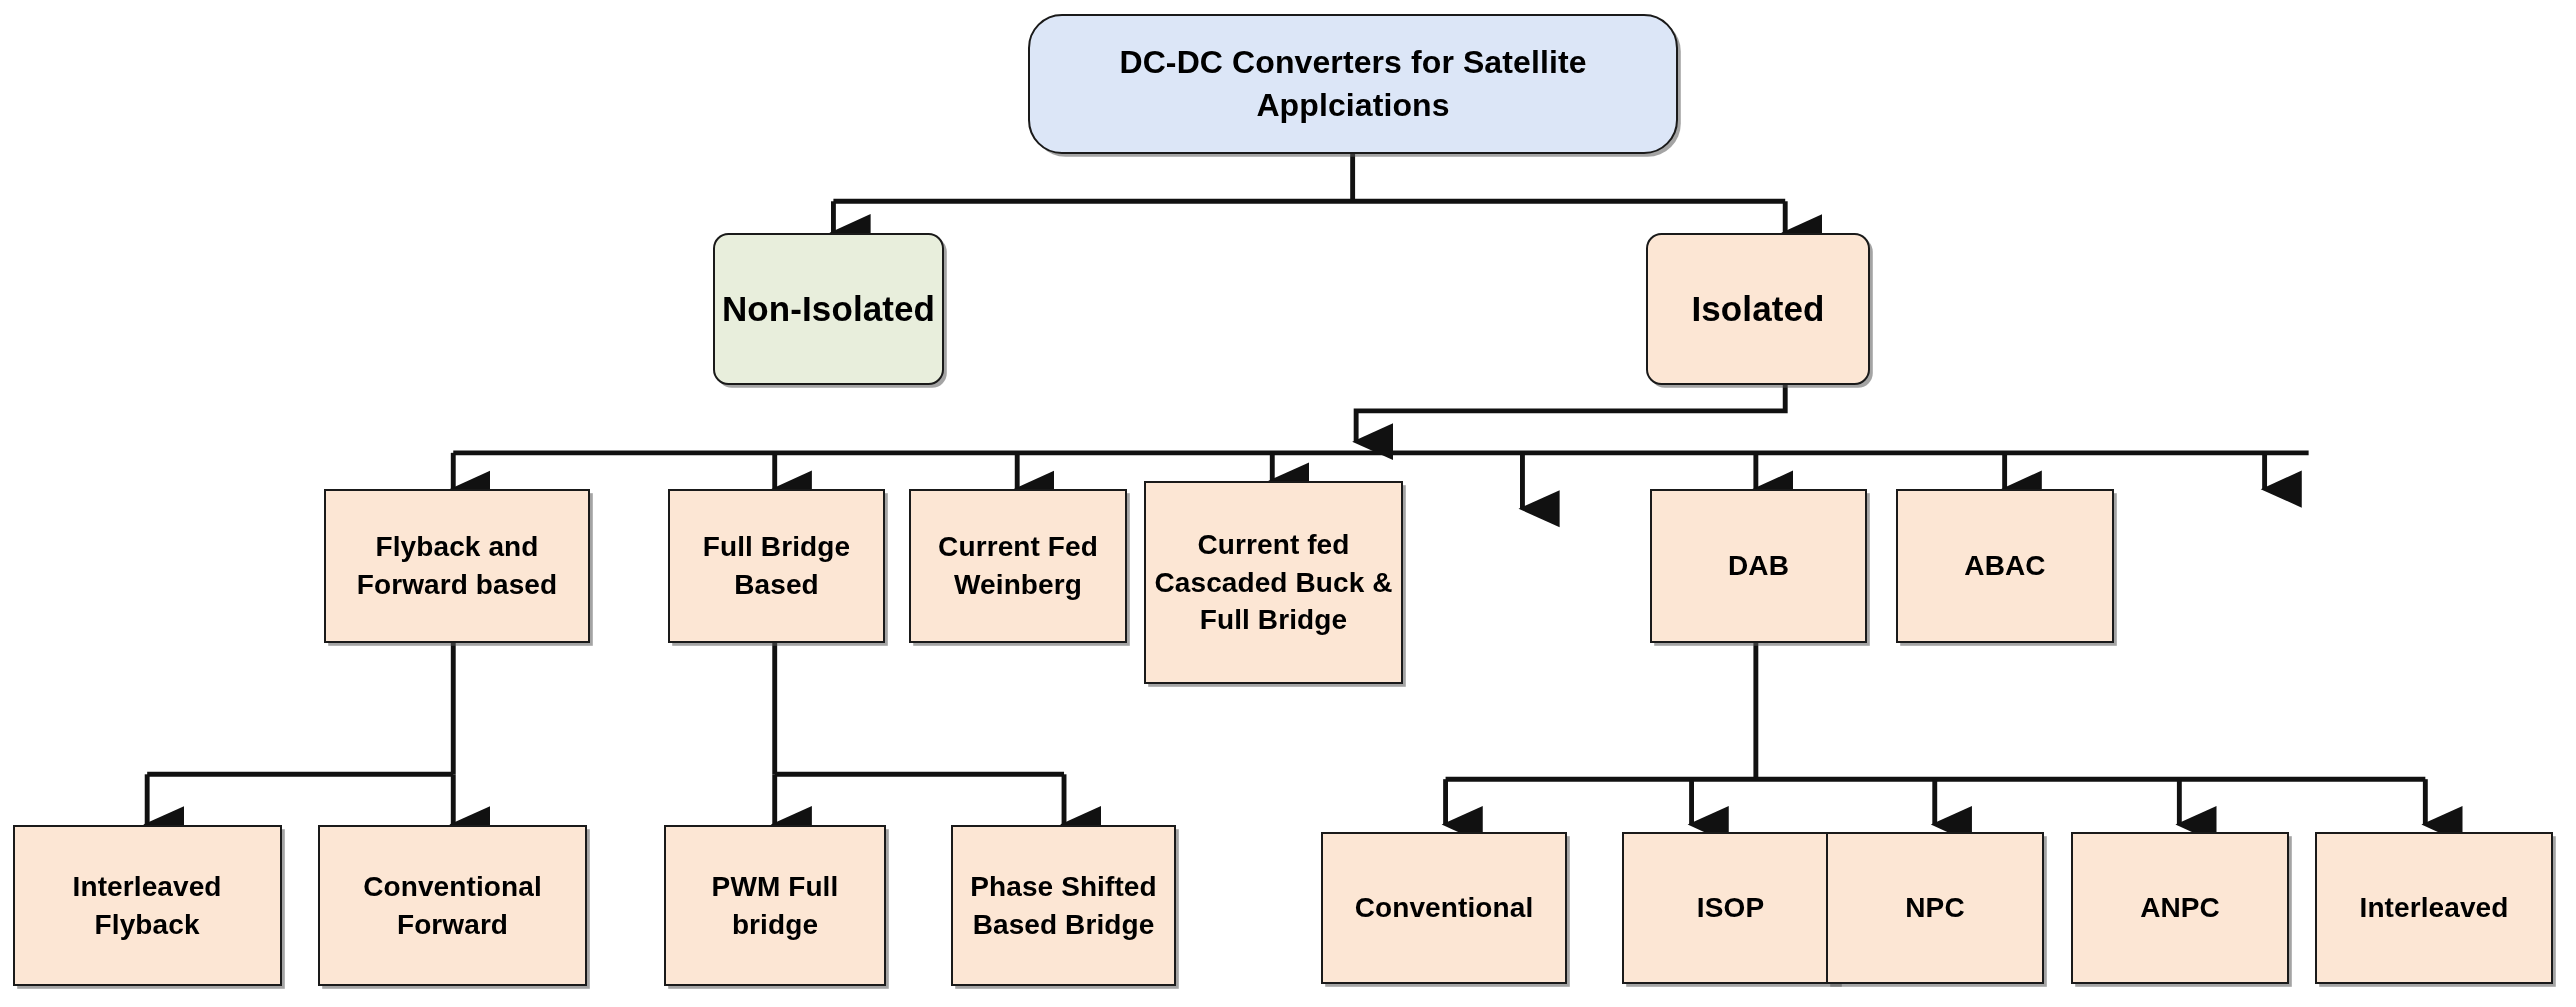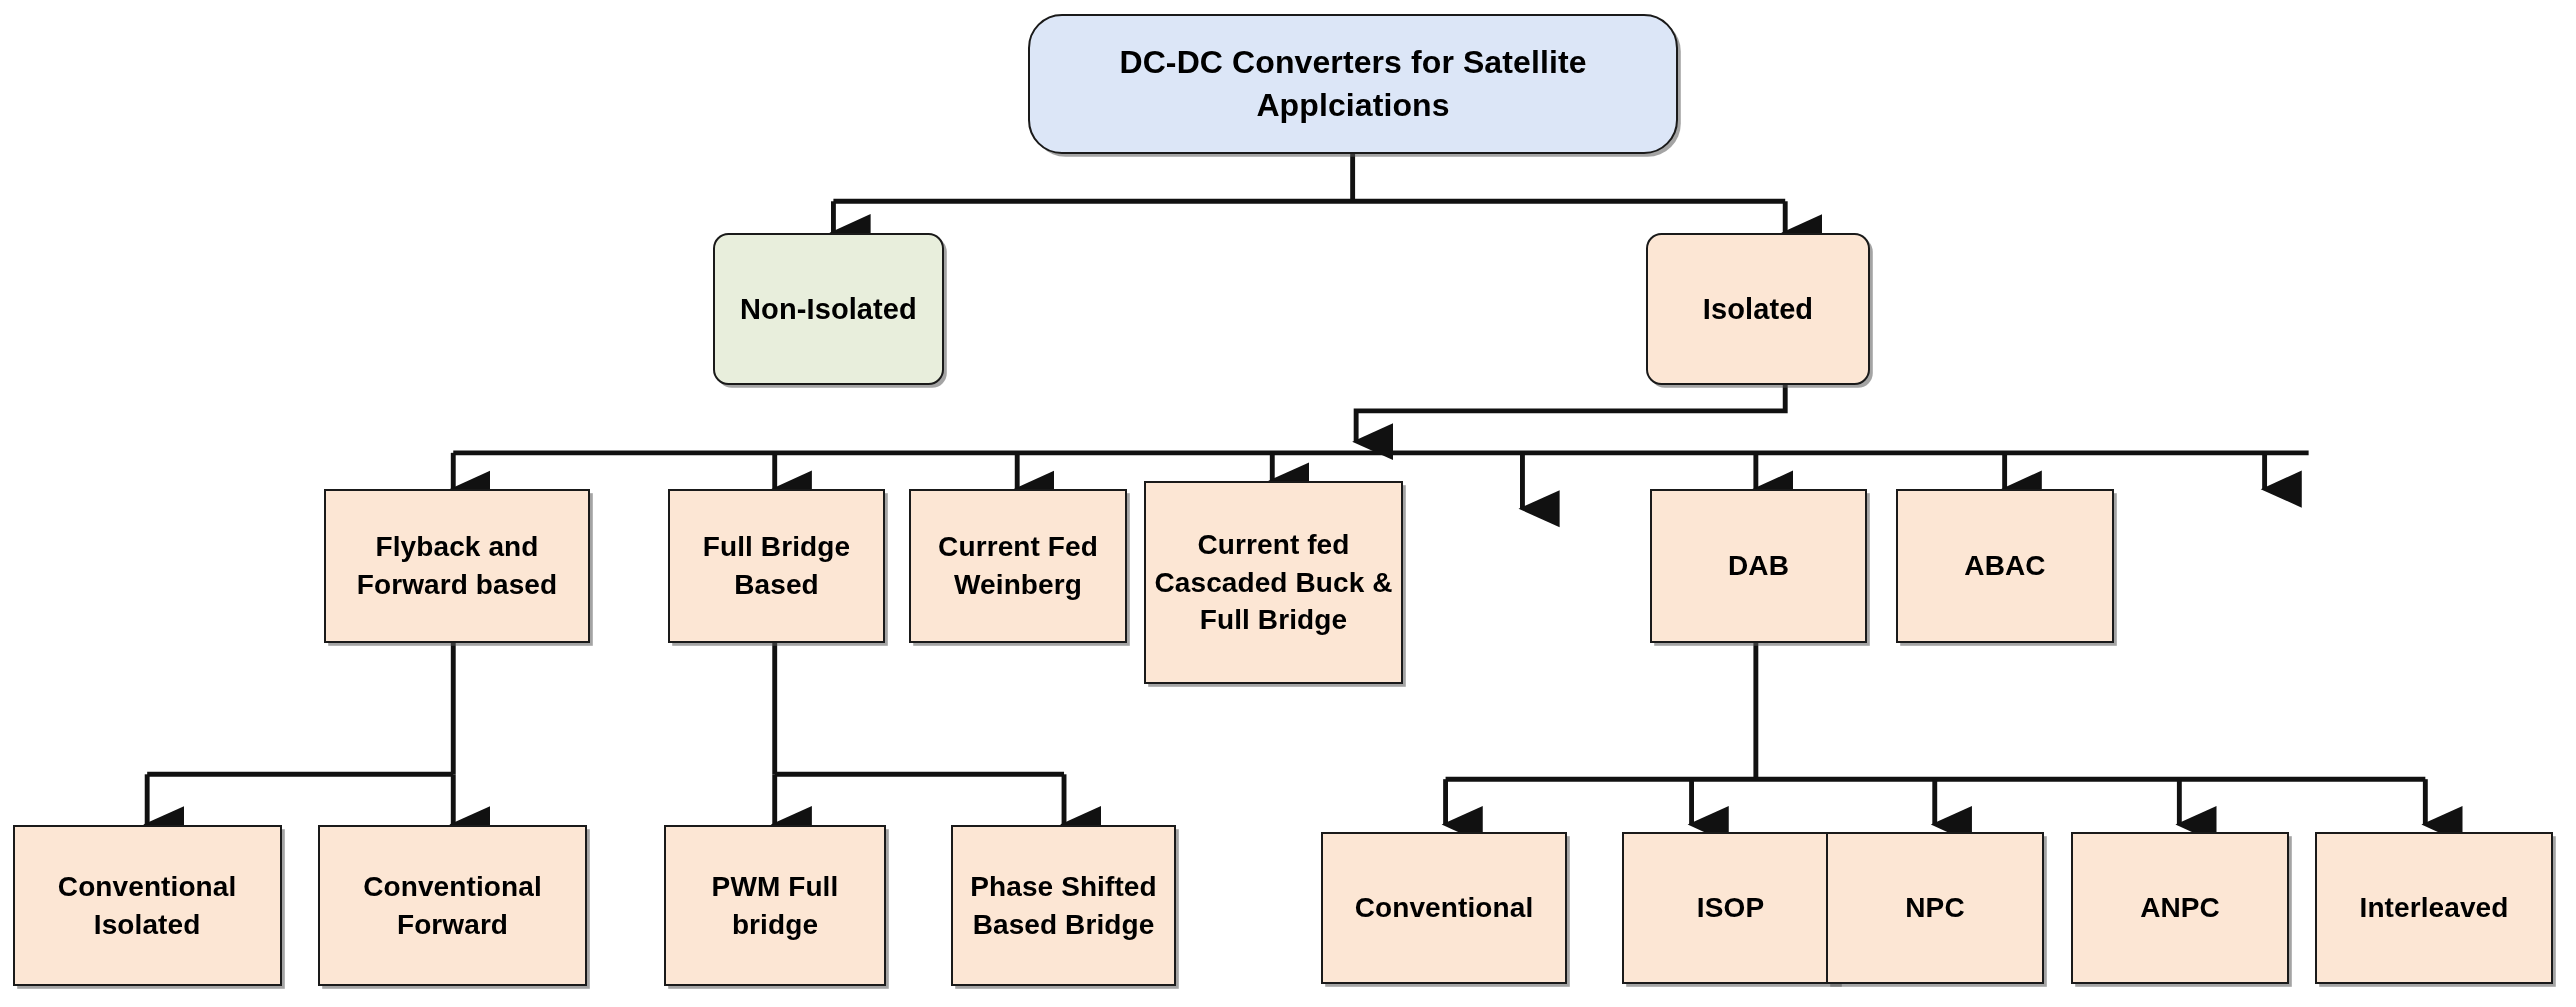--- a/index.html
+++ b/index.html
@@ -40,21 +40,21 @@
     z-index: 2;
   }
   .node span { display: block; width: 100%; padding: 0 4.2px; }
   .root {
     border-radius: 34px;
     background: #dce6f7;
     font-size: 32px;
   }
   .lvl2 {
     border-radius: 15.4px;
-    font-size: 29px;
+    font-size: 35px;
   }
   .lvl2.green { background: #e8eedc; }
   .lvl3 { font-size: 28px; border-radius: 0; }
   .lvl4 { font-size: 28px; border-radius: 0; }
 </style>
 </head>
 <body>
 
 <div id="canvas">
 
@@ -127,21 +127,21 @@
     <span>Current fed Cascaded Buck &amp; Full Bridge</span>
   </div>
   <div class="node lvl3" style="left:1650px; top:489px; width:217px; height:154px;">
     <span>DAB</span>
   </div>
   <div class="node lvl3" style="left:1896px; top:489px; width:218px; height:154px;">
     <span>ABAC</span>
   </div>
 
   <div class="node lvl4" style="left:12.6px; top:825px; width:269px; height:161px;">
-    <span>Conventional Isolated</span>
+    <span>Interleaved Flyback</span>
   </div>
   <div class="node lvl4" style="left:318px; top:825px; width:269px; height:161px;">
     <span>Conventional Forward</span>
   </div>
   <div class="node lvl4" style="left:664px; top:825px; width:222px; height:161px;">
     <span>PWM Full bridge</span>
   </div>
   <div class="node lvl4" style="left:951px; top:825px; width:225px; height:161px;">
     <span>Phase Shifted Based Bridge</span>
   </div>

